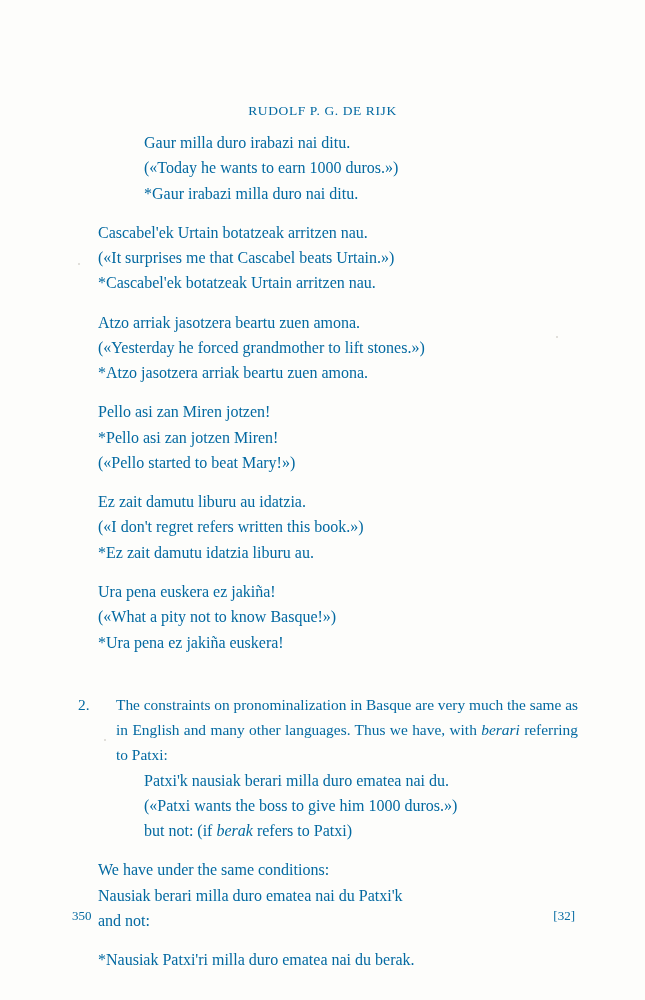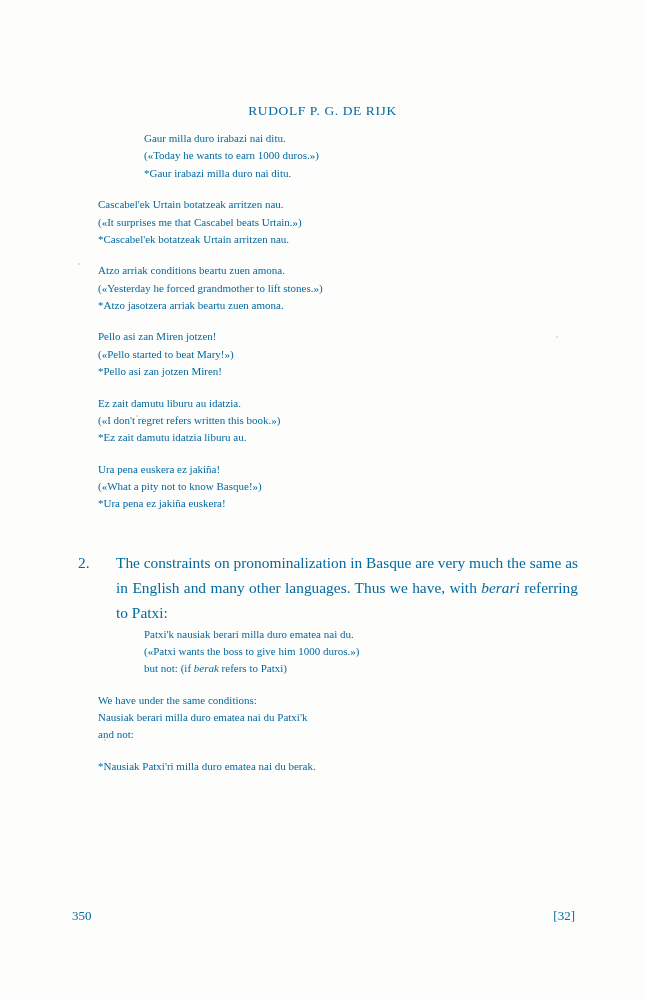--- a/index.html
+++ b/index.html
@@ -35,21 +35,21 @@
   }
   .body-col {
     position: absolute;
     left: 78px;
     top: 130px;
     width: 500px;
   }
   .ex-block {
     margin: 0 0 0 66px;
     padding: 0;
-    font-size: 11px;
+    font-size: 16px;
     line-height: 1.58;
   }
   .ex-block + .ex-block {
     margin-top: 14px;
     margin-left: 20px;
   }
   .ex-line {
     white-space: pre-wrap;
   }
   .numbered {
@@ -119,29 +119,29 @@
         <div class="ex-line">*Gaur irabazi milla duro nai ditu.</div>
       </div>
 
       <div class="ex-block">
         <div class="ex-line">Cascabel'ek Urtain botatzeak arritzen nau.</div>
         <div class="ex-line">(«It surprises me that Cascabel beats Urtain.»)</div>
         <div class="ex-line">*Cascabel'ek botatzeak Urtain arritzen nau.</div>
       </div>
 
       <div class="ex-block">
-        <div class="ex-line">Atzo arriak conditions beartu zuen amona.</div>
+        <div class="ex-line">Atzo arriak jasotzera beartu zuen amona.</div>
         <div class="ex-line">(«Yesterday he forced grandmother to lift stones.»)</div>
         <div class="ex-line">*Atzo jasotzera arriak beartu zuen amona.</div>
       </div>
 
       <div class="ex-block">
         <div class="ex-line">Pello asi zan Miren jotzen!</div>
+        <div class="ex-line">*Pello asi zan jotzen Miren!</div>
         <div class="ex-line">(«Pello started to beat Mary!»)</div>
-        <div class="ex-line">*Pello asi zan jotzen Miren!</div>
       </div>
 
       <div class="ex-block">
         <div class="ex-line">Ez zait damutu liburu au idatzia.</div>
         <div class="ex-line">(«I don't regret refers written this book.»)</div>
         <div class="ex-line">*Ez zait damutu idatzia liburu au.</div>
       </div>
 
       <div class="ex-block">
         <div class="ex-line">Ura pena euskera ez jakiña!</div>

